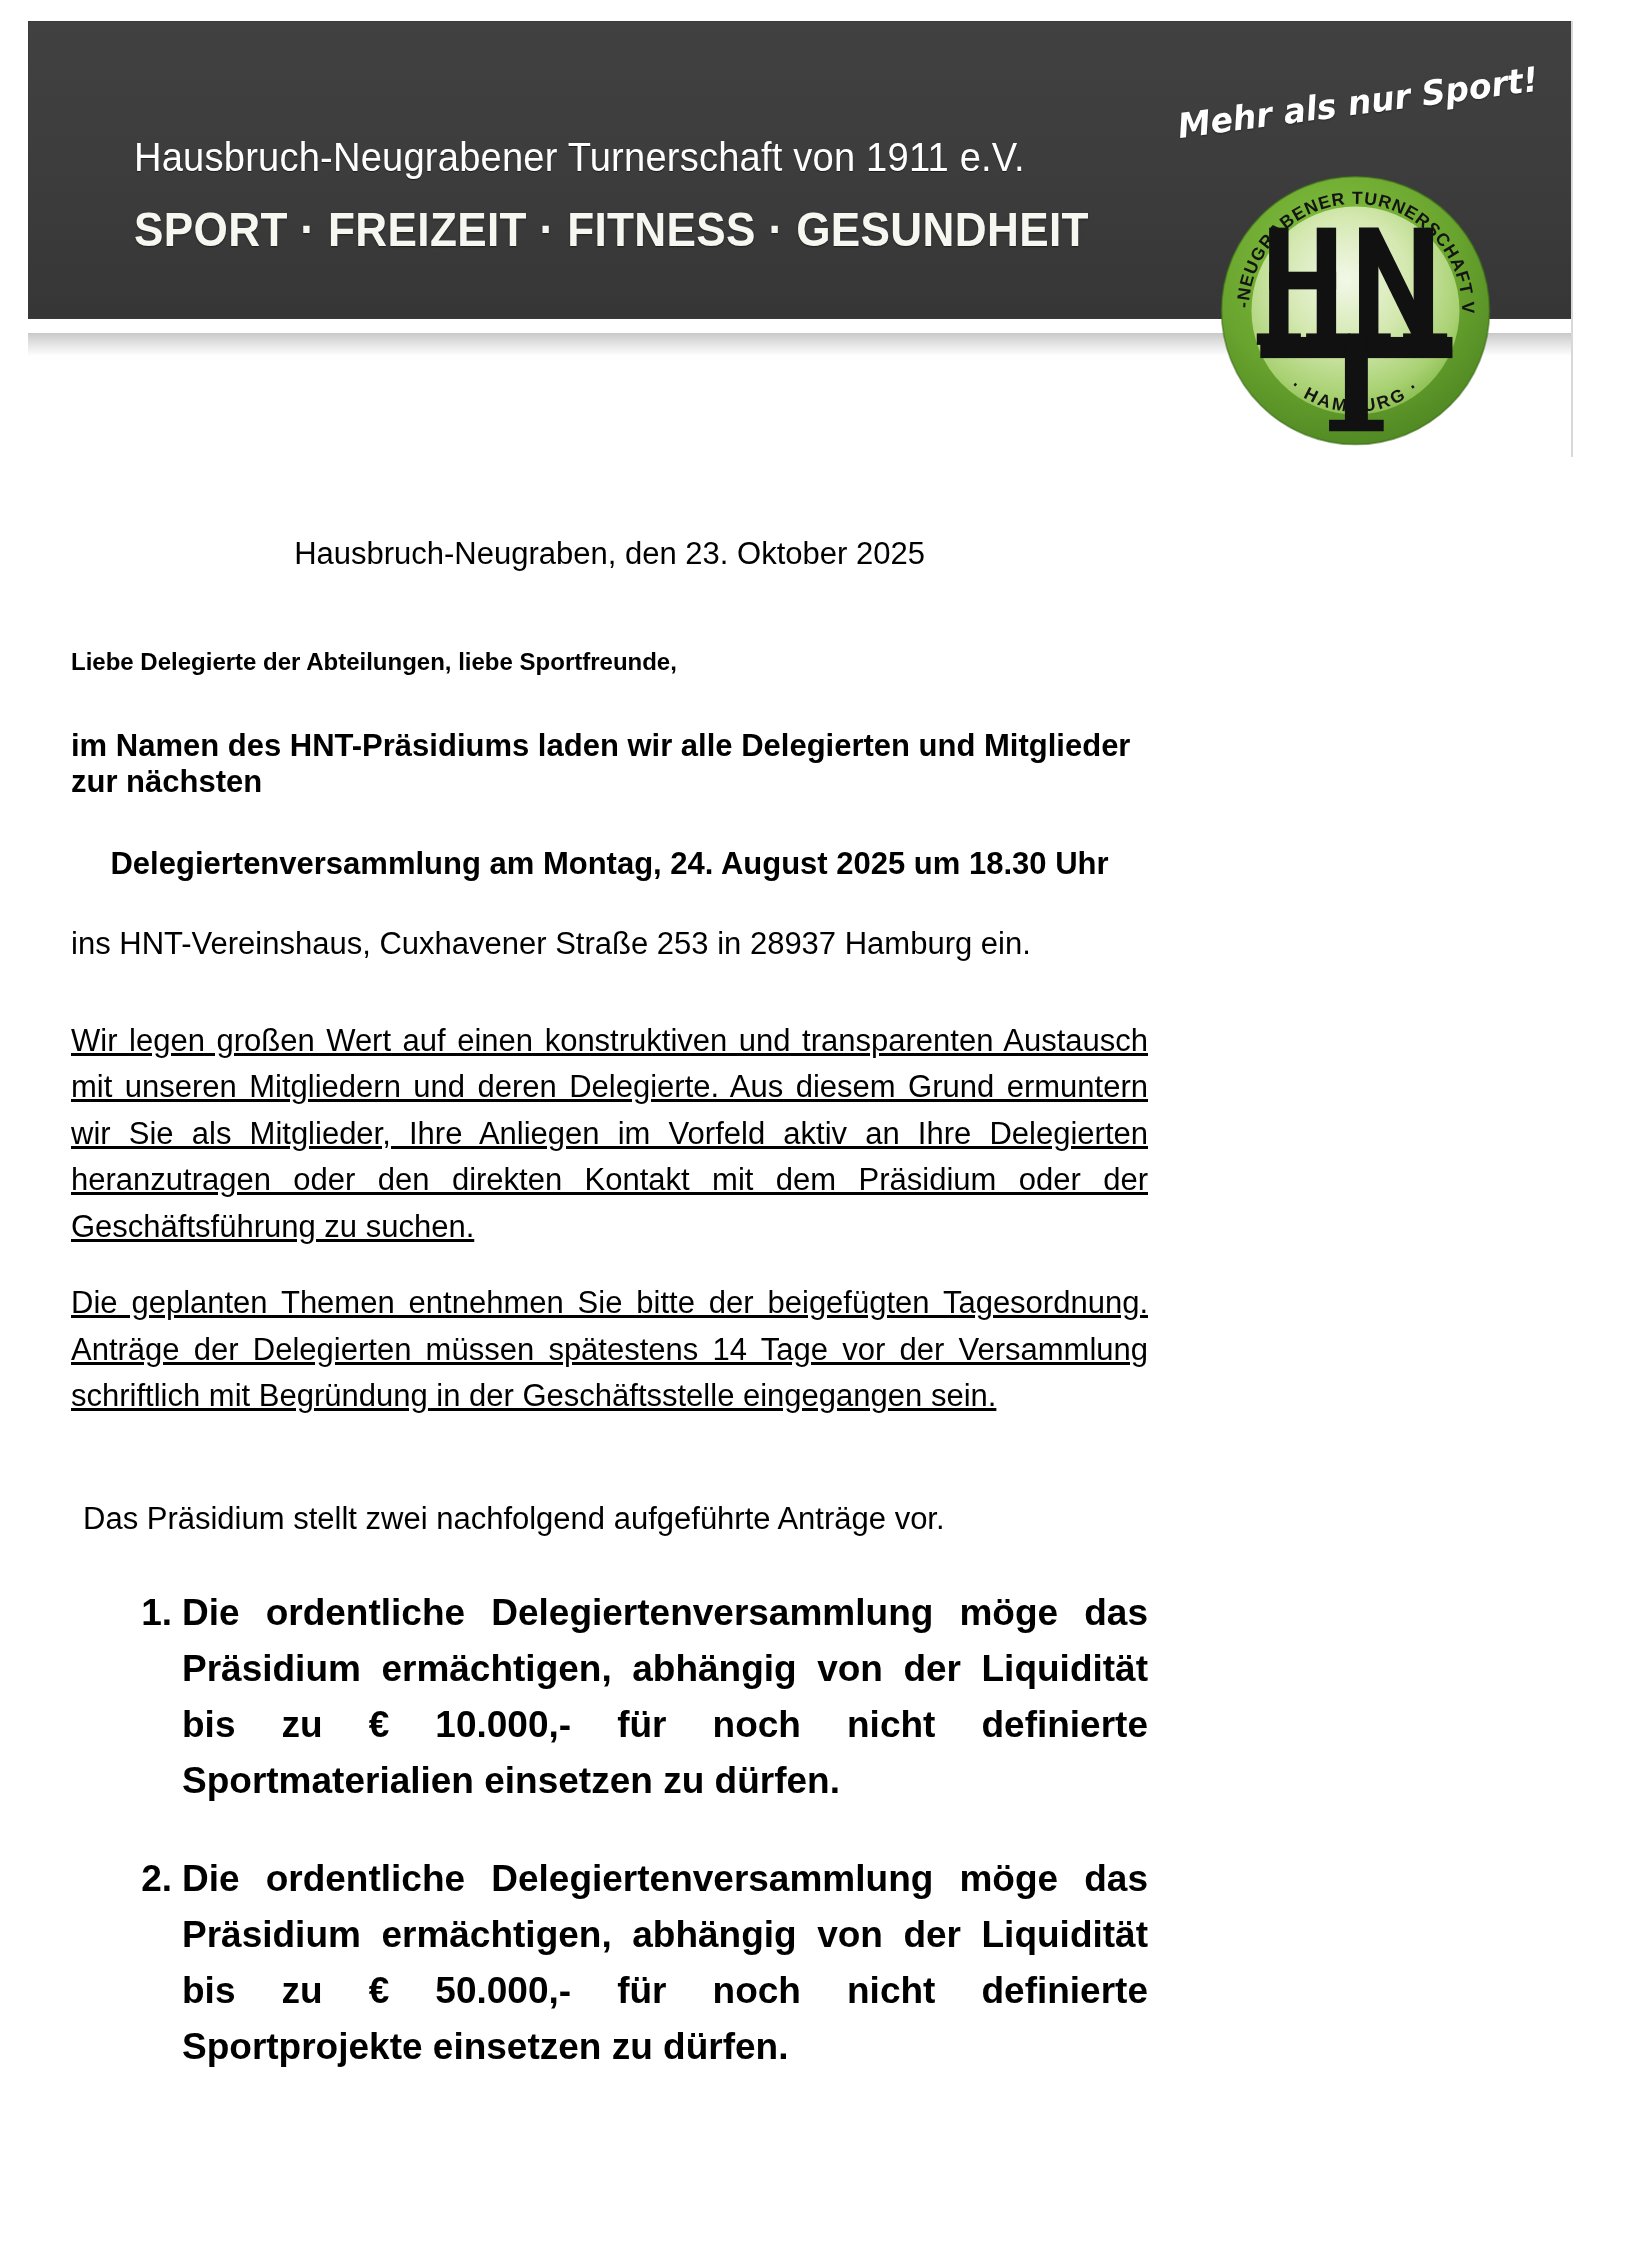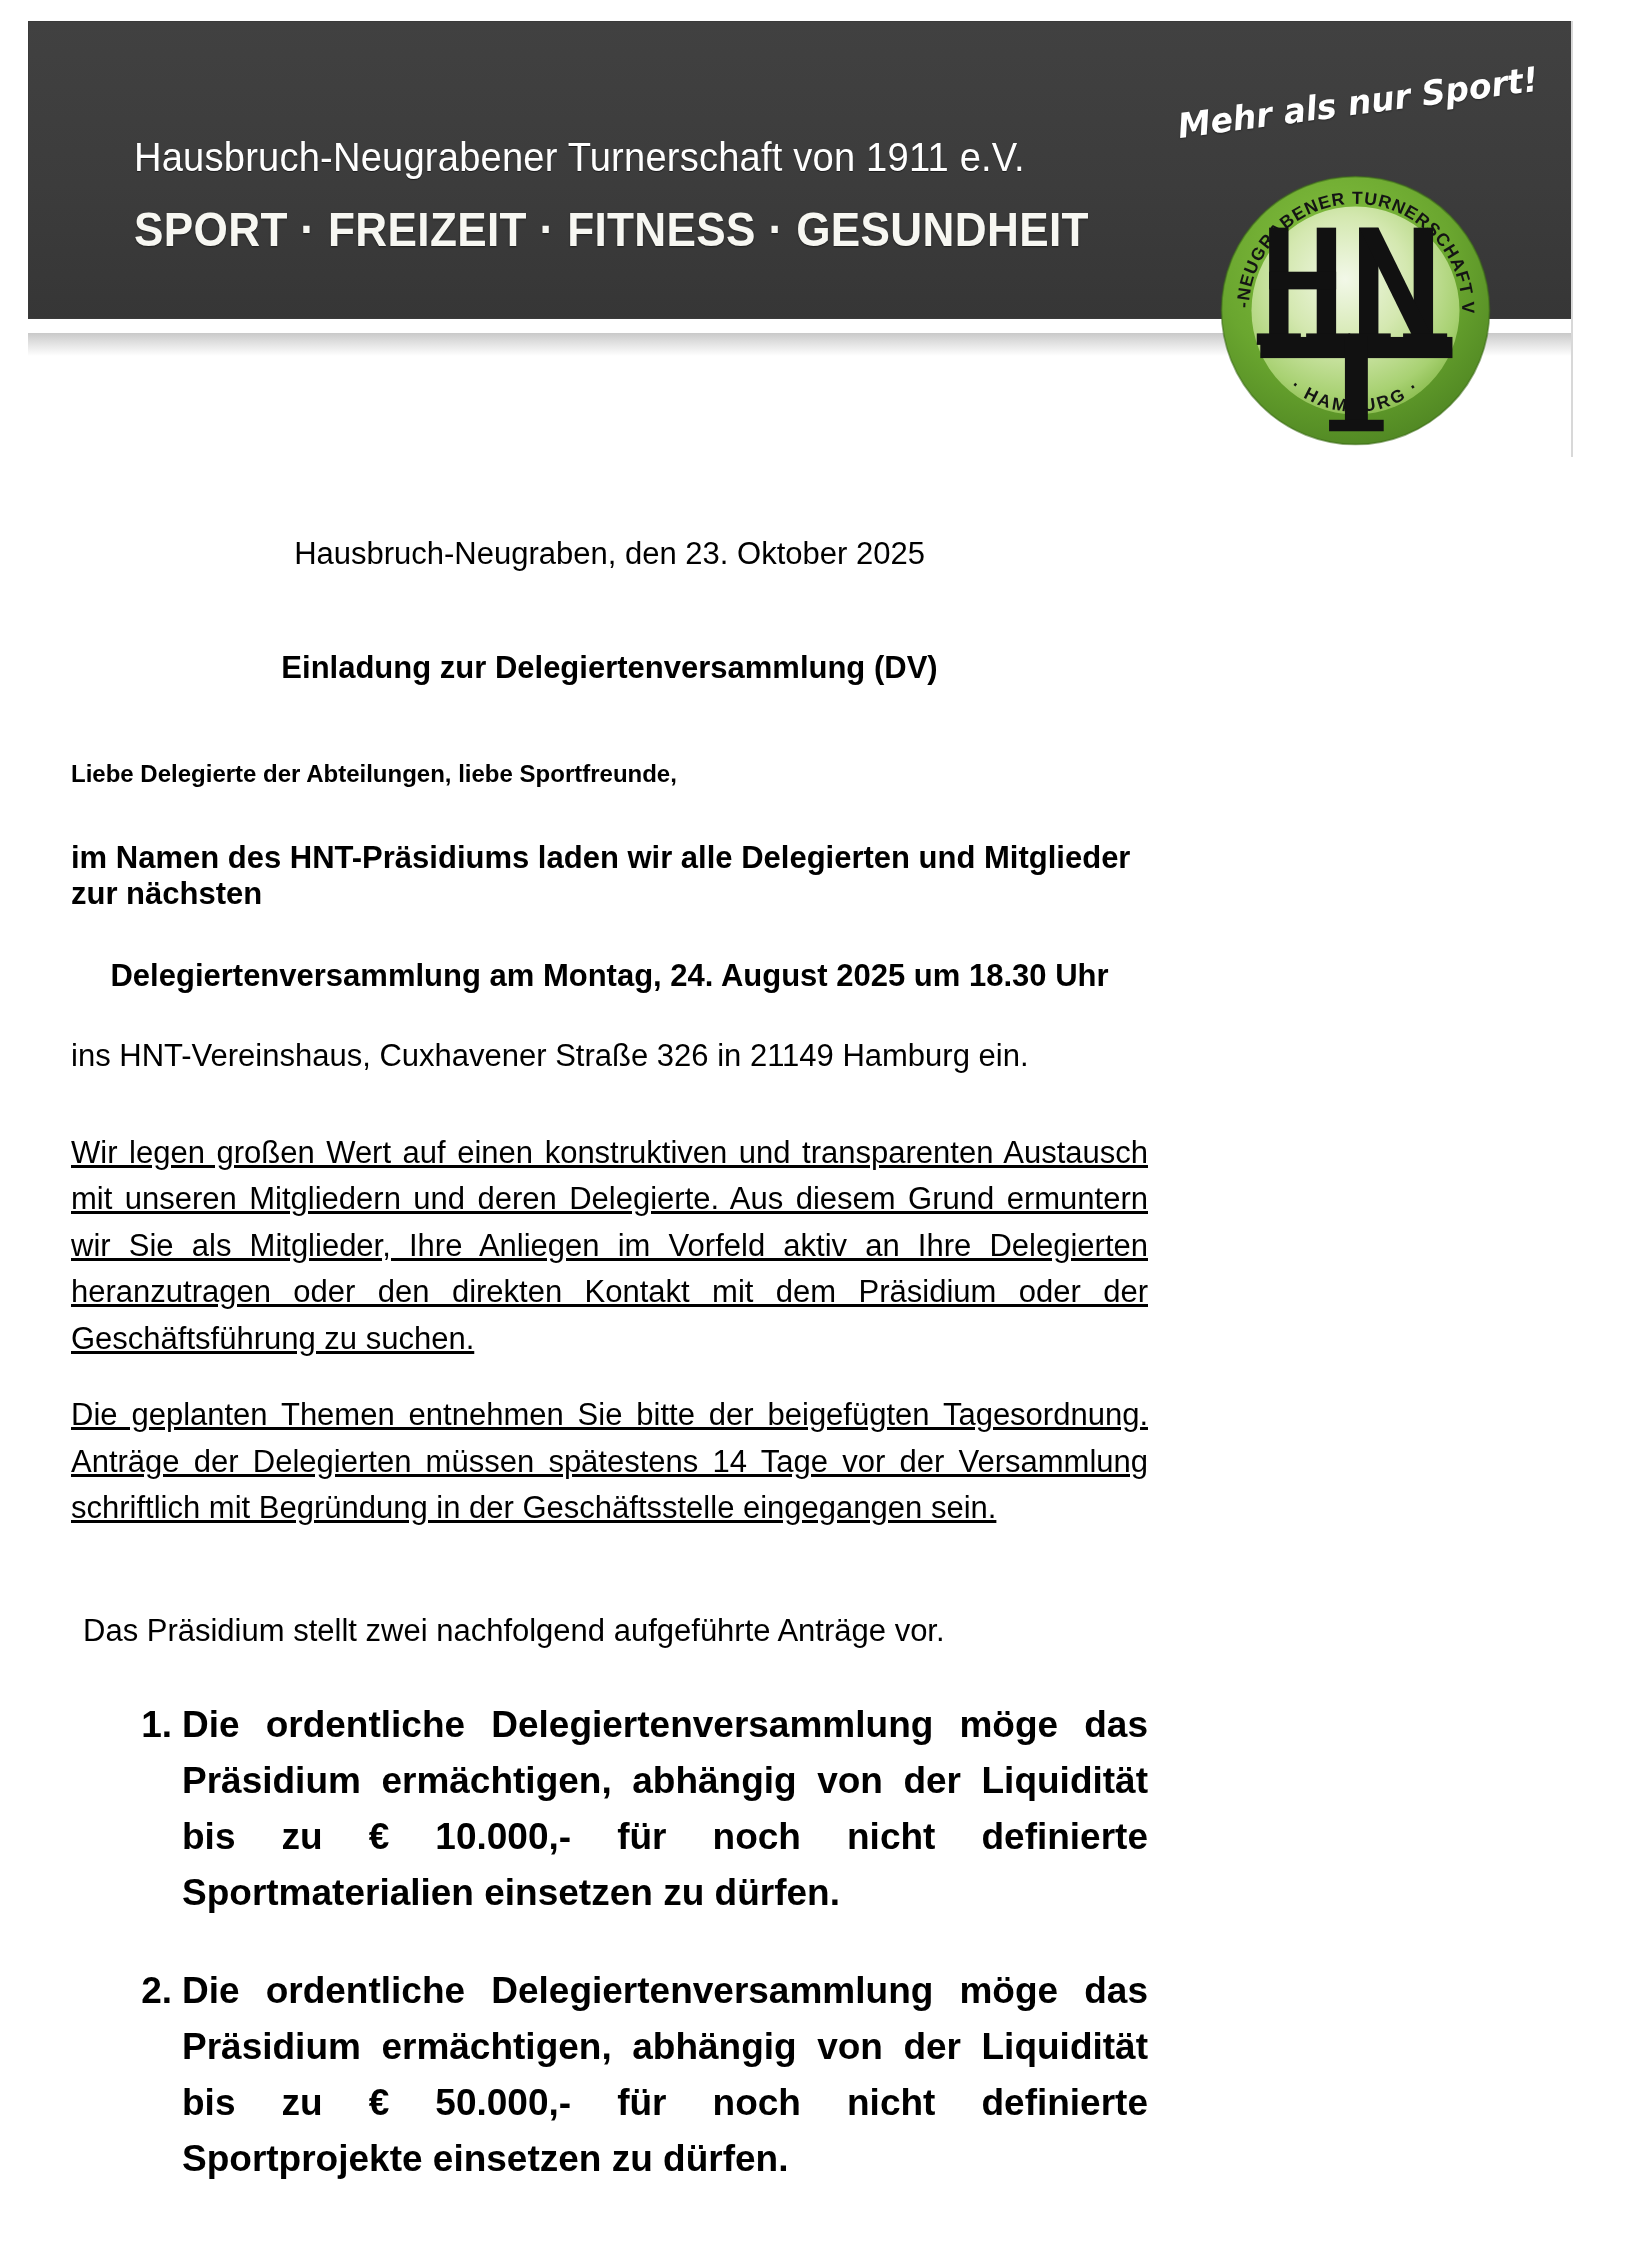--- a/index.html
+++ b/index.html
@@ -254,29 +254,28 @@
       </g>
     </svg>
   </div>
 </div>
 
 <main class="doc">
   <div class="page-pad">
 
     <p class="line-datum">Hausbruch-Neugraben, den 23. Oktober 2025</p>
 
-    <h1 class="heading-main">Einladung zur Delegiertenversammlung (DV)</h1>
 
     <p class="salutation">Liebe Delegierte der Abteilungen, liebe Sportfreunde,</p>
 
     <p class="para-intro">im Namen des HNT-Präsidiums laden wir alle Delegierten und Mitglieder zur nächsten</p>
 
     <p class="heading-date">Delegiertenversammlung am Montag, 24. August 2025 um 18.30 Uhr</p>
 
-    <p class="para-venue">ins HNT-Vereinshaus, Cuxhavener Straße 326 in 21149 Hamburg ein.</p>
+    <p class="para-venue">ins HNT-Vereinshaus, Cuxhavener Straße 253 in 28937 Hamburg ein.</p>
 
     <p class="para just">Wir legen großen Wert auf einen konstruktiven und transparenten Austausch mit unseren Mitgliedern und deren Delegierte. Aus diesem Grund ermuntern wir Sie als Mitglieder, Ihre Anliegen im Vorfeld aktiv an Ihre Delegierten heranzutragen oder den direkten Kontakt mit dem Präsidium oder der Geschäftsführung zu suchen.</p>
 
     <p class="para just tight">Die geplanten Themen entnehmen Sie bitte der beigefügten Tagesordnung. Anträge der Delegierten müssen spätestens 14 Tage vor der Versammlung schriftlich mit Begründung in der Geschäftsstelle eingegangen sein.</p>
 
     <p class="para-antraege">Das Präsidium stellt zwei nachfolgend aufgeführte Anträge vor.</p>
 
     <ol class="antraege">
       <li>
         <span>Die ordentliche Delegiertenversammlung möge das Präsidium ermächtigen, abhängig von der Liquidität bis zu € 10.000,- für noch nicht definierte Sportmaterialien einsetzen zu dürfen.</span>

